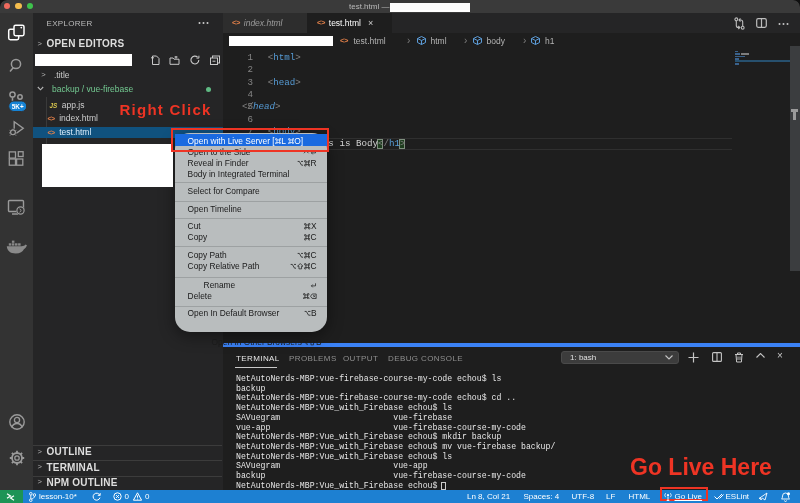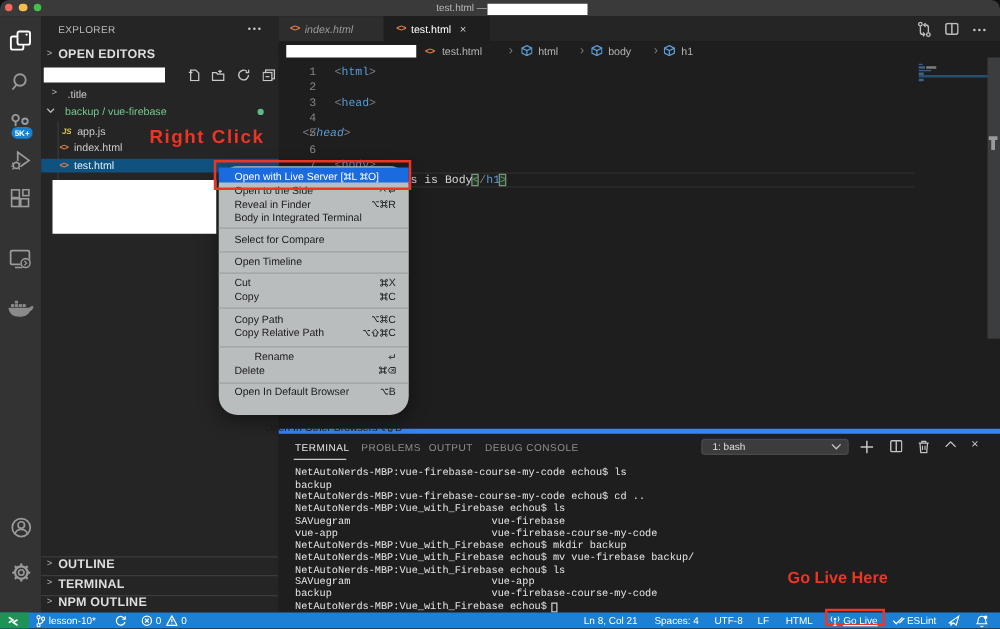--- a/index.html
+++ b/index.html
@@ -574,17 +574,17 @@
         <span class="sc"><span class="g"><svg width="6.5" height="6.5" viewBox="0 0 10 10" style="display:inline-block;vertical-align:-0.5px;">
               <path d="M1 2.2h2.6l3.4 5.8H10M6.2 2.2H10" fill="none" stroke="#1a1a1a" stroke-width="1.2"></path>
             </svg></span><span class="g"><svg width="6.5" height="6.5" viewBox="0 0 10 10" style="display:inline-block;vertical-align:-0.5px;">
               <path d="M5 .8 9.2 5H7v4H3V5H.8z" fill="none" stroke="#1a1a1a" stroke-width="1.1"></path>
             </svg></span>B</span>
       </div>
 </div>
 
 <div class="abs wbox" style="left:42.4px;top:144.4px;width:131px;height:42.3px;"></div>
 <div class="abs redtxt" style="left:119.5px;top:100.5px;font-size:15px;letter-spacing:1.25px;">Right Click</div>
-<div class="abs redtxt" style="left:630px;top:454px;font-size:13px;">Go Live Here</div>
+<div class="abs redtxt" style="left:630px;top:454px;font-size:23px;">Go Live Here</div>
 <div class="abs redbox" style="left:171px;top:127.6px;width:157.5px;height:24.8px;box-sizing:border-box;"></div>
 <div class="abs redbox" style="left:660px;top:487px;width:47.5px;height:14px;box-sizing:border-box;"></div>
 
 </div>
 
 </body></html>

